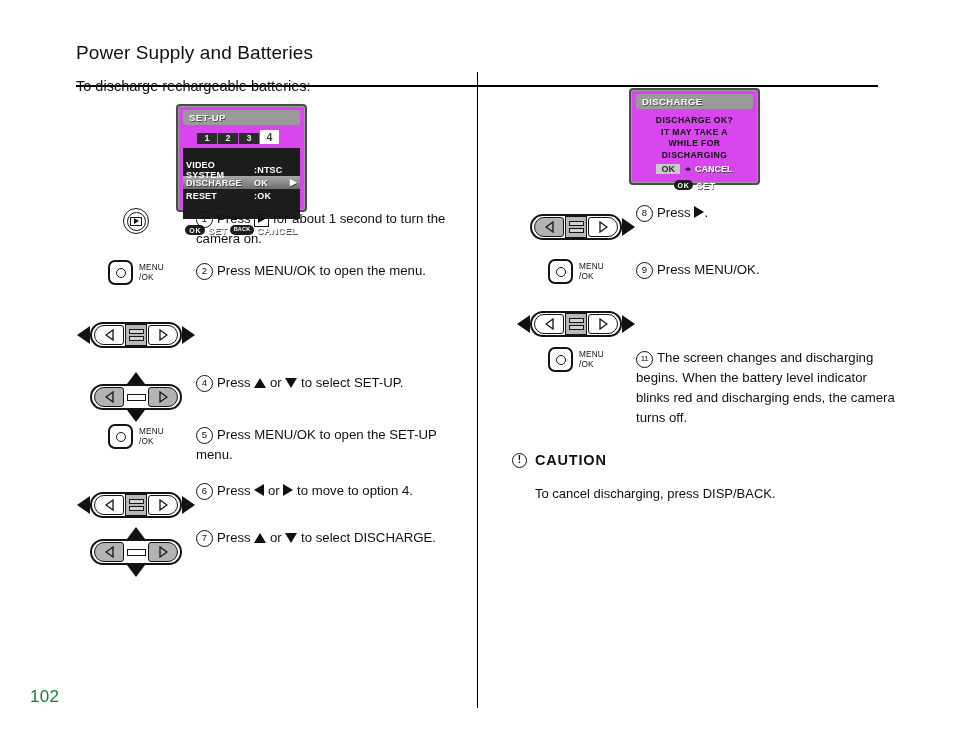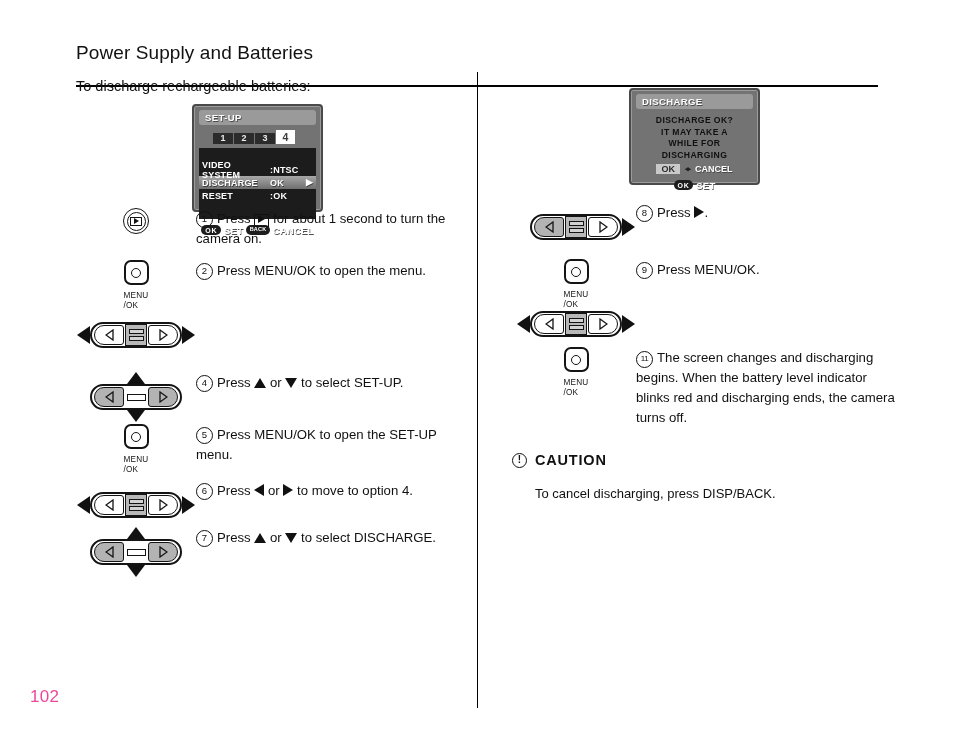--- a/index.html
+++ b/index.html
@@ -44,38 +44,38 @@
     height: 636px;
     background: #000;
   }
 
   
   .page-number {
     position: absolute;
     left: 30px;
     top: 687px;
     font-size: 17px;
-    color: #ec4899;
+    color: #15803d;
     letter-spacing: .3px;
   }
 
   
   .intro {
     position: absolute;
     left: 76px;
     top: 78px;
     font-size: 14.5px;
     color: #111;
   }
 
   
   .lcd {
     position: absolute;
     box-sizing: border-box;
-    background: #737373;
+    background: #d946ef;
     border: 2.5px solid #4a4a4a;
     border-radius: 4px;
     padding: 4px 5px 5px 5px;
     font-family: "Liberation Sans", sans-serif;
     box-shadow: 0 0 0 1px #9b9b9b inset;
   }
   .lcd-titlebar {
     background: #9a9a9a;
     border-radius: 3px;
     height: 15px;
@@ -83,21 +83,21 @@
     padding-left: 6px;
     font-size: 9.5px;
     font-weight: bold;
     color: #fdfdfd;
     letter-spacing: .4px;
     text-shadow: 0.7px 0.7px 0 #4d4d4d;
   }
 
   
   #setup-lcd {
-    left: 192px;
+    left: 176px;
     top: 104px;
     width: 131px;
     height: 108px;
   }
   .tabrow {
     display: flex;
     align-items: flex-end;
     gap: 0px;
     margin: 5px 0 3px 14px;
     height: 14px;
@@ -302,21 +302,20 @@
     border-left: 5px solid #141414;
     border-top: 3.2px solid transparent;
     border-bottom: 3.2px solid transparent;
   }
 
   
   .menuok {
     display: flex;
     align-items: center;
     gap: 6px;
-    flex-direction: column;
   }
   .menuok-btn {
     width: 25px; height: 25px;
     border-radius: 7px;
     border: 2px solid #141414;
     box-sizing: border-box;
     display: flex; align-items: center; justify-content: center;
     background: #fff;
   }
   .menuok-btn span {

